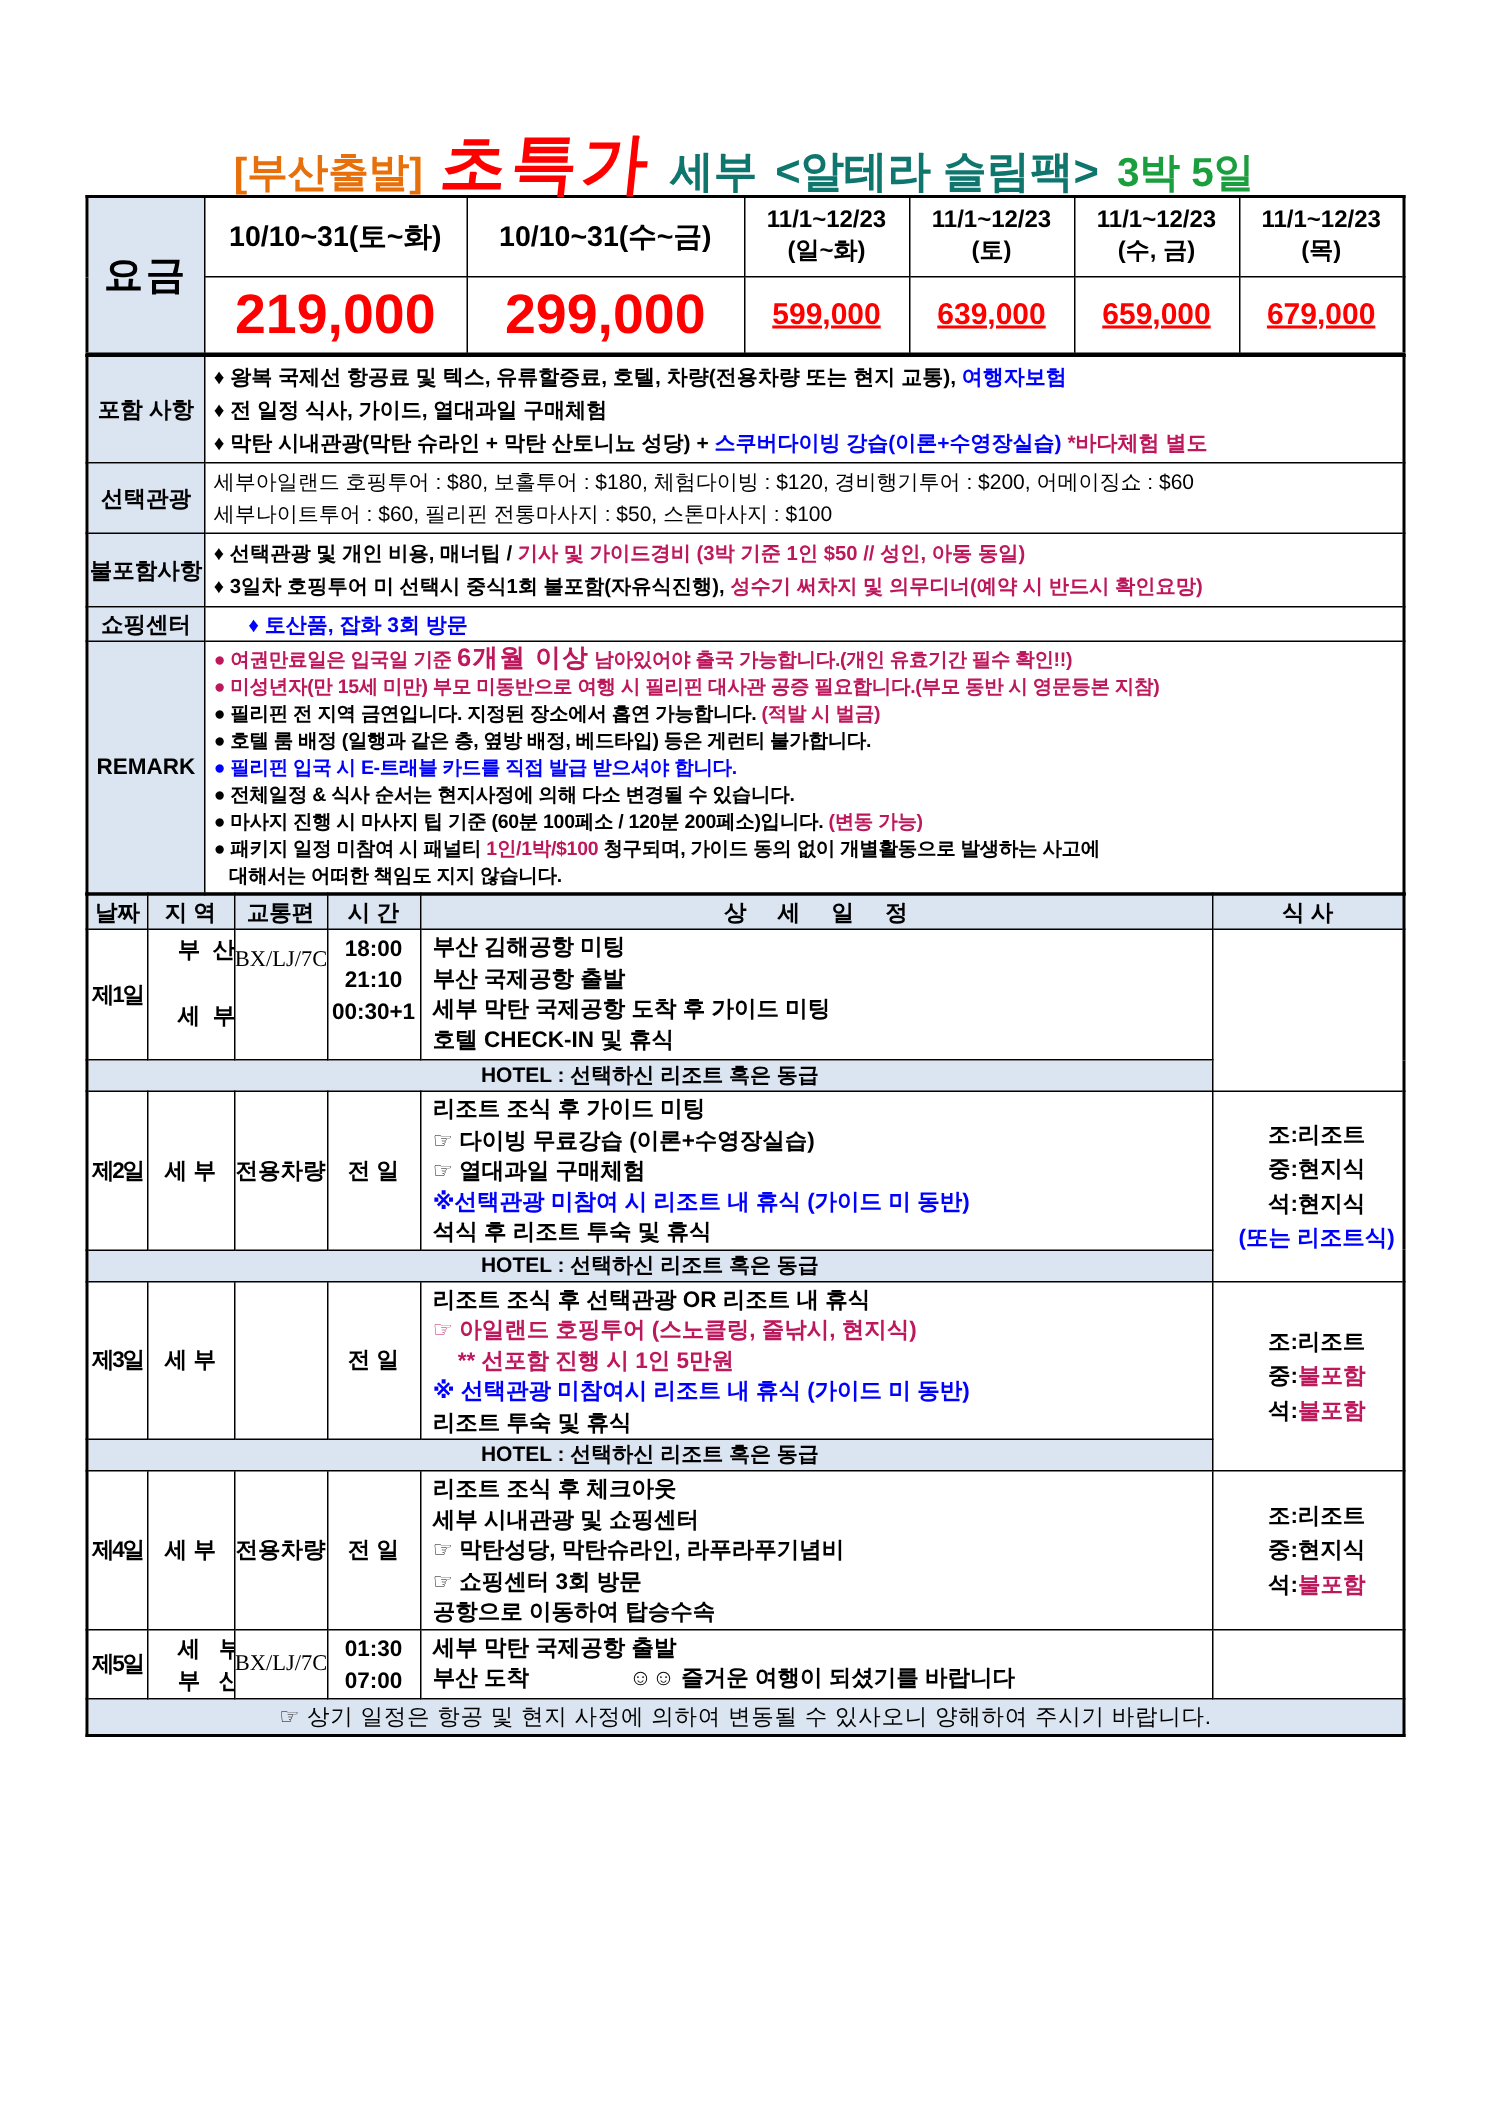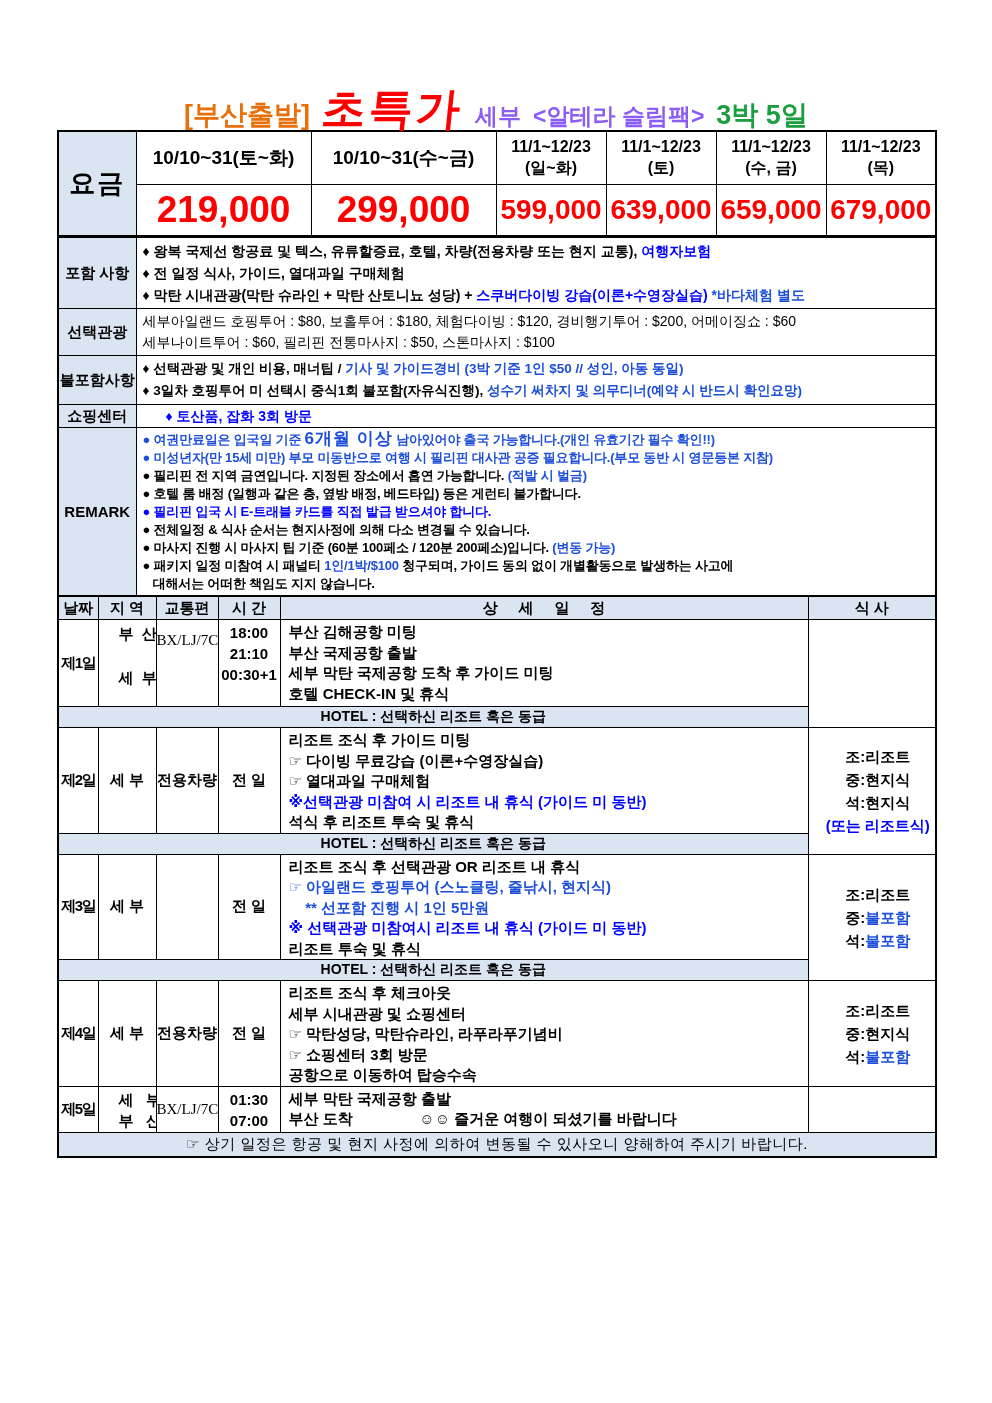--- a/index.html
+++ b/index.html
@@ -9,43 +9,43 @@
     color:#000;position:relative;overflow:hidden;
   }
   .doc{position:absolute;left:57px;top:80px;width:878px;}
 
   
   .title{display:flex;align-items:baseline;justify-content:center;gap:12px;
          height:46px;margin-bottom:4px;font-weight:bold;white-space:pre;}
   .t-orange{color:#e8700a;font-size:27px;}
   .t-special{color:#ff0000;font-size:44px;letter-spacing:3px;font-weight:900;
              transform:skewX(-6deg);display:inline-block;}
-  .t-blue{color:#8b5cf6;font-size:23px;}
+  .t-blue{color:#0f766e;font-size:29px;}
   .t-green{color:#1b9e3e;font-size:27px;}
 
   
   table{border-collapse:collapse;table-layout:fixed;width:878px;}
   td,th{border:1px solid #000;padding:0;vertical-align:middle;overflow:hidden;}
   table{border:2px solid #000;}
   .tbl2,.tbl3{margin-top:-2px;}
   .hdrbg{background:#dbe5f1;}
   .tline{white-space:pre;}
-  .c-r{color:#1d4ed8;}
+  .c-r{color:#be185d;}
   .c-b{color:#0000ff;}
   .seg-big{font-size:17px;letter-spacing:1px;}
 
   
   .tbl1{border-bottom:3px solid #000;}
   .tbl1 .rowlabel{font-size:26px;font-weight:bold;text-align:center;letter-spacing:2px;}
   .tbl1 .phead{height:52px;text-align:center;font-weight:bold;}
   .tbl1 .phead.wide{font-size:19px;}
   .tbl1 .phead.narrow{font-size:16px;line-height:1.3;}
   .tbl1 .pprice{height:50px;text-align:center;font-weight:bold;color:#ff0000;}
   .tbl1 .pprice.big{font-size:37px;}
-  .tbl1 .pprice.sm{font-size:28px;}
+  .tbl1 .pprice.sm{font-size:20px;text-decoration:underline;}
 
   
   .tbl2 .lbl{background:#dbe5f1;text-align:center;font-weight:bold;font-size:15px;white-space:pre;}
   .tbl2 .cnt{padding:2px 6px;vertical-align:middle;text-align:left;}
   .r-incl{height:68px;}  .r-incl .cnt{font-size:14px;font-weight:bold;line-height:22px;}
   .r-opt{height:44px;}   .r-opt .cnt{font-size:14px;font-weight:normal;line-height:21px;}
   .r-excl{height:48px;}  .r-excl .cnt{font-size:13.5px;font-weight:bold;line-height:22px;}
   .r-shop{height:22px;}  .r-shop .cnt{font-size:14px;font-weight:bold;line-height:18px;padding-left:29px;}
   .r-remark{height:164px;} .r-remark .cnt{font-size:13px;font-weight:bold;line-height:18px;letter-spacing:-0.2px;margin-top:48px;}
 

